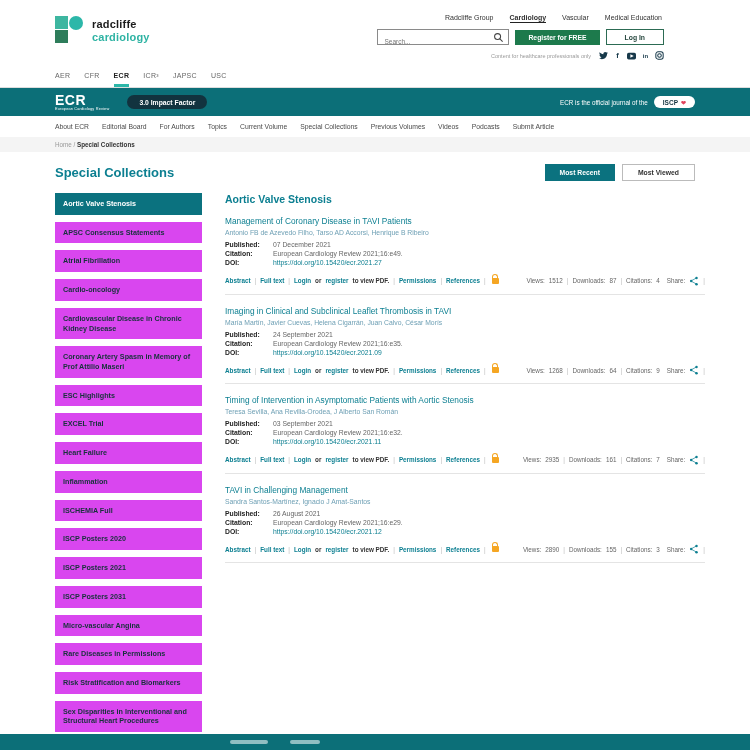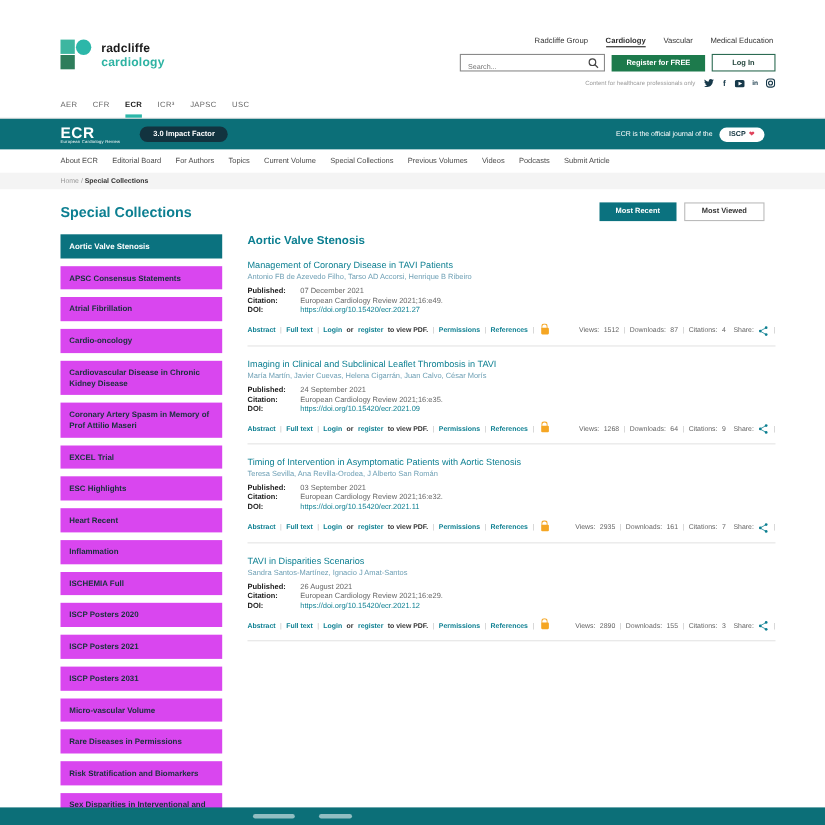--- a/index.html
+++ b/index.html
@@ -1,20 +1,20 @@
 <!DOCTYPE html>
 <html><head>
 <meta charset="utf-8">
 <style>
   * { margin:0; padding:0; box-sizing:border-box; }
   html,body { width:750px; height:750px; background:#fff; font-family:"Liberation Sans", sans-serif; }
   .page { position:relative; width:750px; height:750px; overflow:hidden; background:#fff; }
 
   
-  .top-header { display:flex; padding:14px 45px 6px 55px;margin-top:20px; }
+  .top-header { display:flex; padding:14px 86px 6px 55px; }
   .logo { display:flex; align-items:flex-start; gap:7px; }
   .logo-mark { position:relative; width:30px; height:30px; }
   .logo-sq-top { position:absolute; left:0; top:2px; width:13px; height:13px; background:#3db6a0; }
   .logo-circle { position:absolute; left:14px; top:2px; width:14px; height:14px; border-radius:50%; background:#2cb7a9; }
   .logo-sq-bottom { position:absolute; left:0; top:16px; width:13px; height:13px; background:#2e7d5b; }
   .logo-text { line-height:1.15; padding-top:4px; }
   .logo-text .brand-top { font-size:11px; font-weight:bold; color:#1b1b1b; letter-spacing:.2px; }
   .logo-text .brand-bottom { font-size:11px; font-weight:bold; color:#2eb3a3; letter-spacing:.2px; }
 
   .header-right { margin-left:auto; display:flex; flex-direction:column; align-items:flex-end; gap:6px; }
@@ -238,45 +238,45 @@
         <div class="sidebar-item">
           <span>Cardio-oncology</span>
         </div>
         <div class="sidebar-item">
           <span>Cardiovascular Disease in Chronic Kidney Disease</span>
         </div>
         <div class="sidebar-item">
           <span>Coronary Artery Spasm in Memory of Prof Attilio Maseri</span>
         </div>
         <div class="sidebar-item">
+          <span>ESC Highlights</span>
+        </div>
+        <div class="sidebar-item">
           <span>EXCEL Trial</span>
         </div>
         <div class="sidebar-item">
-          <span>ESC Highlights</span>
-        </div>
-        <div class="sidebar-item">
-          <span>Heart Recent</span>
+          <span>Heart Failure</span>
         </div>
         <div class="sidebar-item">
           <span>Inflammation</span>
         </div>
         <div class="sidebar-item">
           <span>ISCHEMIA Full</span>
         </div>
         <div class="sidebar-item">
           <span>ISCP Posters 2020</span>
         </div>
         <div class="sidebar-item">
           <span>ISCP Posters 2021</span>
         </div>
         <div class="sidebar-item">
           <span>ISCP Posters 2031</span>
         </div>
         <div class="sidebar-item">
-          <span>Micro-vascular Volume</span>
+          <span>Micro-vascular Angina</span>
         </div>
         <div class="sidebar-item">
           <span>Rare Diseases in Permissions</span>
         </div>
         <div class="sidebar-item">
           <span>Risk Stratification and Biomarkers</span>
         </div>
         <div class="sidebar-item">
           <span>Sex Disparities in Interventional and Structural Heart Procedures</span>
         </div>
@@ -449,21 +449,21 @@
                   <line x1="4" y1="7.4" x2="11.5" y2="3.4" stroke="#0c7f91" stroke-width="1.1"></line>
                   <line x1="4" y1="8.6" x2="11.5" y2="12.6" stroke="#0c7f91" stroke-width="1.1"></line>
                 </svg>
                 <span class="sep">|</span>
               </div>
             </div>
             <hr class="article-divider">
           </article>
 
           <article class="article">
-            <h3 class="article-title">TAVI in Disparities Scenarios</h3>
+            <h3 class="article-title">TAVI in Challenging Management</h3>
             <div class="article-authors">Sandra Santos-Martínez, Ignacio J Amat-Santos</div>
             <div class="meta-row">
               <span class="meta-label">Published:</span>
               <span class="meta-value">26 August 2021</span>
             </div>
             <div class="meta-row">
               <span class="meta-label">Citation:</span>
               <span class="meta-value">European Cardiology Review 2021;16:e29.</span>
             </div>
             <div class="meta-row">

